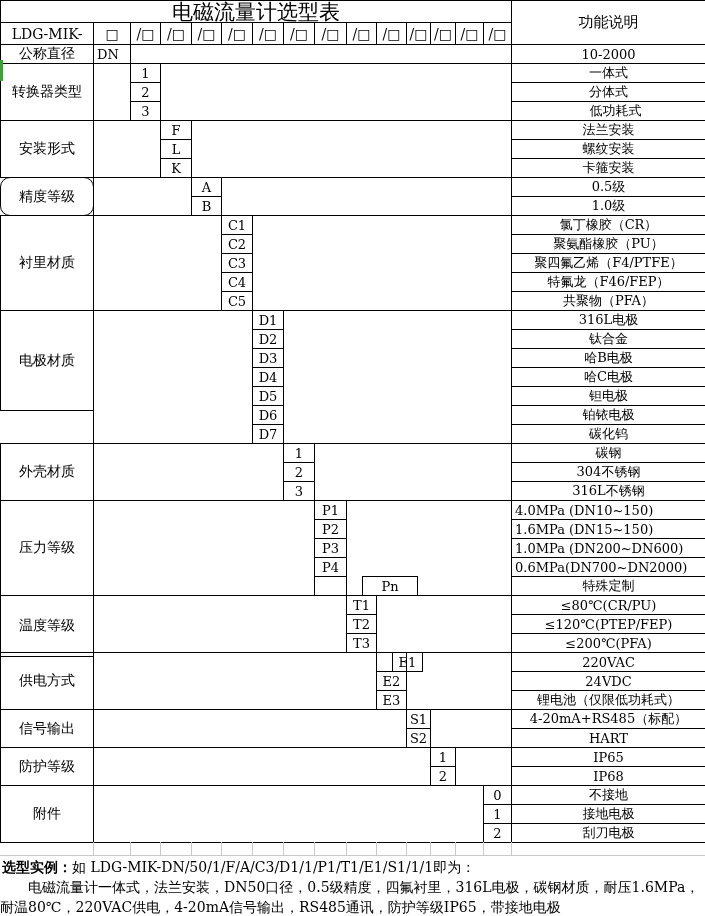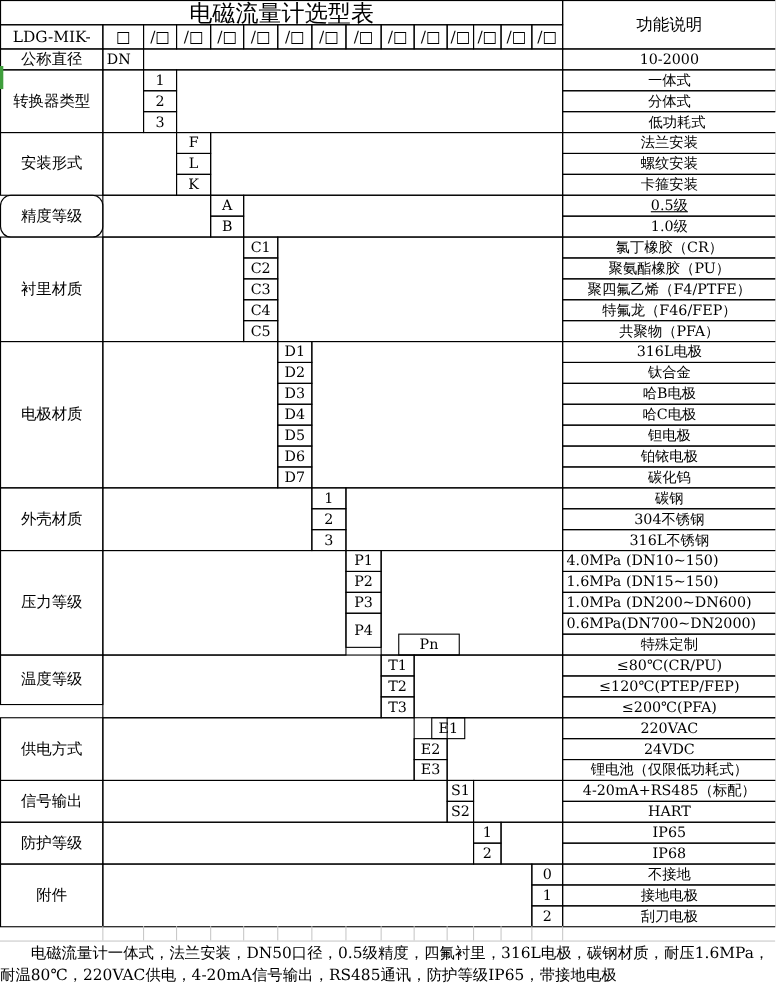--- a/index.html
+++ b/index.html
@@ -62,38 +62,38 @@
       <div class="cell code" style="left: 160px; top: 120px; width: 32px; height: 20px;">F</div>
       <div class="cell desc" style="left: 511px; top: 120px; width: 195px; height: 20px;">法兰安装</div>
       <div class="cell code" style="left: 160px; top: 139px; width: 32px; height: 20px;">L</div>
       <div class="cell desc" style="left: 511px; top: 139px; width: 195px; height: 20px;">螺纹安装</div>
       <div class="cell code" style="left: 160px; top: 158px; width: 32px; height: 20px;">K</div>
       <div class="cell desc" style="left: 511px; top: 158px; width: 195px; height: 20px;">卡箍安装</div>
       <div class="cell empty" style="left: 191px; top: 120px; width: 321px; height: 58px;"></div>
       <div class="cell label" style="left: 0px; top: 177px; width: 94px; height: 39px; border-radius: 10px;">精度等级</div>
       <div class="cell empty" style="left: 93px; top: 177px; width: 99px; height: 39px;"></div>
       <div class="cell code" style="left: 191px; top: 177px; width: 31px; height: 20px;">A</div>
-      <div class="cell desc" style="left: 511px; top: 177px; width: 195px; height: 20px; text-decoration: underline;">0.5级</div>
+      <div class="cell desc" style="left: 511px; top: 177px; width: 195px; height: 20px;">0.5级</div>
       <div class="cell code" style="left: 191px; top: 196px; width: 31px; height: 20px;">B</div>
       <div class="cell desc" style="left: 511px; top: 196px; width: 195px; height: 20px;">1.0级</div>
       <div class="cell empty" style="left: 221px; top: 177px; width: 291px; height: 39px;"></div>
       <div class="cell label" style="left: 0px; top: 215px; width: 94px; height: 96px;">衬里材质</div>
       <div class="cell empty" style="left: 93px; top: 215px; width: 129px; height: 96px;"></div>
       <div class="cell code" style="left: 221px; top: 215px; width: 32px; height: 20px;">C1</div>
       <div class="cell desc" style="left: 511px; top: 215px; width: 195px; height: 20px;">氯丁橡胶（CR）</div>
       <div class="cell code" style="left: 221px; top: 234px; width: 32px; height: 20px;">C2</div>
       <div class="cell desc" style="left: 511px; top: 234px; width: 195px; height: 20px;">聚氨酯橡胶（PU）</div>
       <div class="cell code" style="left: 221px; top: 253px; width: 32px; height: 20px;">C3</div>
       <div class="cell desc" style="left: 511px; top: 253px; width: 195px; height: 20px;">聚四氟乙烯（F4/PTFE）</div>
       <div class="cell code" style="left: 221px; top: 272px; width: 32px; height: 20px;">C4</div>
       <div class="cell desc" style="left: 511px; top: 272px; width: 195px; height: 20px;">特氟龙（F46/FEP）</div>
       <div class="cell code" style="left: 221px; top: 291px; width: 32px; height: 20px;">C5</div>
       <div class="cell desc" style="left: 511px; top: 291px; width: 195px; height: 20px;">共聚物（PFA）</div>
       <div class="cell empty" style="left: 252px; top: 215px; width: 260px; height: 96px;"></div>
-      <div class="cell label" style="left: 0px; top: 310px; width: 94px; height: 134px;">电极材质</div>
+      <div class="cell label" style="left: 0px; top: 310px; width: 94px; height: 101px;">电极材质</div>
       <div class="cell empty" style="left: 93px; top: 310px; width: 160px; height: 134px;"></div>
       <div class="cell code" style="left: 252px; top: 310px; width: 32px; height: 20px;">D1</div>
       <div class="cell desc" style="left: 511px; top: 310px; width: 195px; height: 20px;">316L电极</div>
       <div class="cell code" style="left: 252px; top: 329px; width: 32px; height: 20px;">D2</div>
       <div class="cell desc" style="left: 511px; top: 329px; width: 195px; height: 20px;">钛合金</div>
       <div class="cell code" style="left: 252px; top: 348px; width: 32px; height: 20px;">D3</div>
       <div class="cell desc" style="left: 511px; top: 348px; width: 195px; height: 20px;">哈B电极</div>
       <div class="cell code" style="left: 252px; top: 367px; width: 32px; height: 20px;">D4</div>
       <div class="cell desc" style="left: 511px; top: 367px; width: 195px; height: 20px;">哈C电极</div>
       <div class="cell code" style="left: 252px; top: 386px; width: 32px; height: 20px;">D5</div>
@@ -113,26 +113,26 @@
       <div class="cell desc" style="left: 511px; top: 481px; width: 195px; height: 20px;">316L不锈钢</div>
       <div class="cell empty" style="left: 314px; top: 443px; width: 198px; height: 58px;"></div>
       <div class="cell label" style="left: 0px; top: 500px; width: 94px; height: 96px;">压力等级</div>
       <div class="cell empty" style="left: 93px; top: 500px; width: 222px; height: 96px;"></div>
       <div class="cell code" style="left: 314px; top: 500px; width: 33px; height: 20px;">P1</div>
       <div class="cell desc left" style="left: 511px; top: 500px; width: 195px; height: 20px;">4.0MPa (DN10~150)</div>
       <div class="cell code" style="left: 314px; top: 519px; width: 33px; height: 20px;">P2</div>
       <div class="cell desc left" style="left: 511px; top: 519px; width: 195px; height: 20px;">1.6MPa (DN15~150)</div>
       <div class="cell code" style="left: 314px; top: 538px; width: 33px; height: 20px;">P3</div>
       <div class="cell desc left" style="left: 511px; top: 538px; width: 195px; height: 20px;">1.0MPa (DN200~DN600)</div>
-      <div class="cell code" style="left: 314px; top: 557px; width: 33px; height: 32px;">P4</div>
+      <div class="cell code" style="left: 314px; top: 557px; width: 33px; height: 20px;">P4</div>
       <div class="cell desc left" style="left: 511px; top: 557px; width: 195px; height: 20px;">0.6MPa(DN700~DN2000)</div>
       <div class="cell code" style="left: 314px; top: 576px; width: 56px; height: 20px; margin-left: 48px;">Pn</div>
       <div class="cell desc" style="left: 511px; top: 576px; width: 195px; height: 20px;">特殊定制</div>
       <div class="cell empty" style="left: 346px; top: 500px; width: 166px; height: 96px;"></div>
-      <div class="cell label" style="left: 0px; top: 595px; width: 94px; height: 46px; text-align: center;">温度等级</div>
+      <div class="cell label" style="left: 0px; top: 595px; width: 94px; height: 62px; text-align: center;">温度等级</div>
       <div class="cell empty" style="left: 93px; top: 595px; width: 254px; height: 58px;"></div>
       <div class="cell code" style="left: 346px; top: 595px; width: 31px; height: 20px;">T1</div>
       <div class="cell desc" style="left: 511px; top: 595px; width: 195px; height: 20px;">≤80℃(CR/PU)</div>
       <div class="cell code" style="left: 346px; top: 614px; width: 31px; height: 20px;">T2</div>
       <div class="cell desc" style="left: 511px; top: 614px; width: 195px; height: 20px;">≤120℃(PTEP/FEP)</div>
       <div class="cell code" style="left: 346px; top: 633px; width: 31px; height: 20px;">T3</div>
       <div class="cell desc" style="left: 511px; top: 633px; width: 195px; height: 20px;">≤200℃(PFA)</div>
       <div class="cell empty" style="left: 376px; top: 595px; width: 136px; height: 58px;"></div>
       <div class="cell label" style="left: 0px; top: 652px; width: 94px; height: 58px;">供电方式</div>
       <div class="cell empty" style="left: 93px; top: 652px; width: 284px; height: 58px;"></div>
@@ -179,15 +179,16 @@
       <div class="tick" style="left: 376px;"></div>
       <div class="tick" style="left: 406px;"></div>
       <div class="tick" style="left: 430px;"></div>
       <div class="tick" style="left: 455px;"></div>
       <div class="tick" style="left: 483px;"></div>
       <div class="tick" style="left: 511px;"></div>
       <div class="hgrid"></div>
     </div>
   <div class="marker"></div>
   <div class="example">
+    <div class="ex1"><span class="bold">选型实例：</span><span>如 LDG-MIK-DN/50/1/F/A/C3/D1/1/P1/T1/E1/S1/1/1即为：</span></div>
     <p class="ex-body">电磁流量计一体式，法兰安装，DN50口径，0.5级精度，四氟衬里，316L电极，碳钢材质，耐压1.6MPa，耐温80℃，220VAC供电，4-20mA信号输出，RS485通讯，防护等级IP65，带接地电极</p>
   </div>
 </div>
 
 </body></html>

